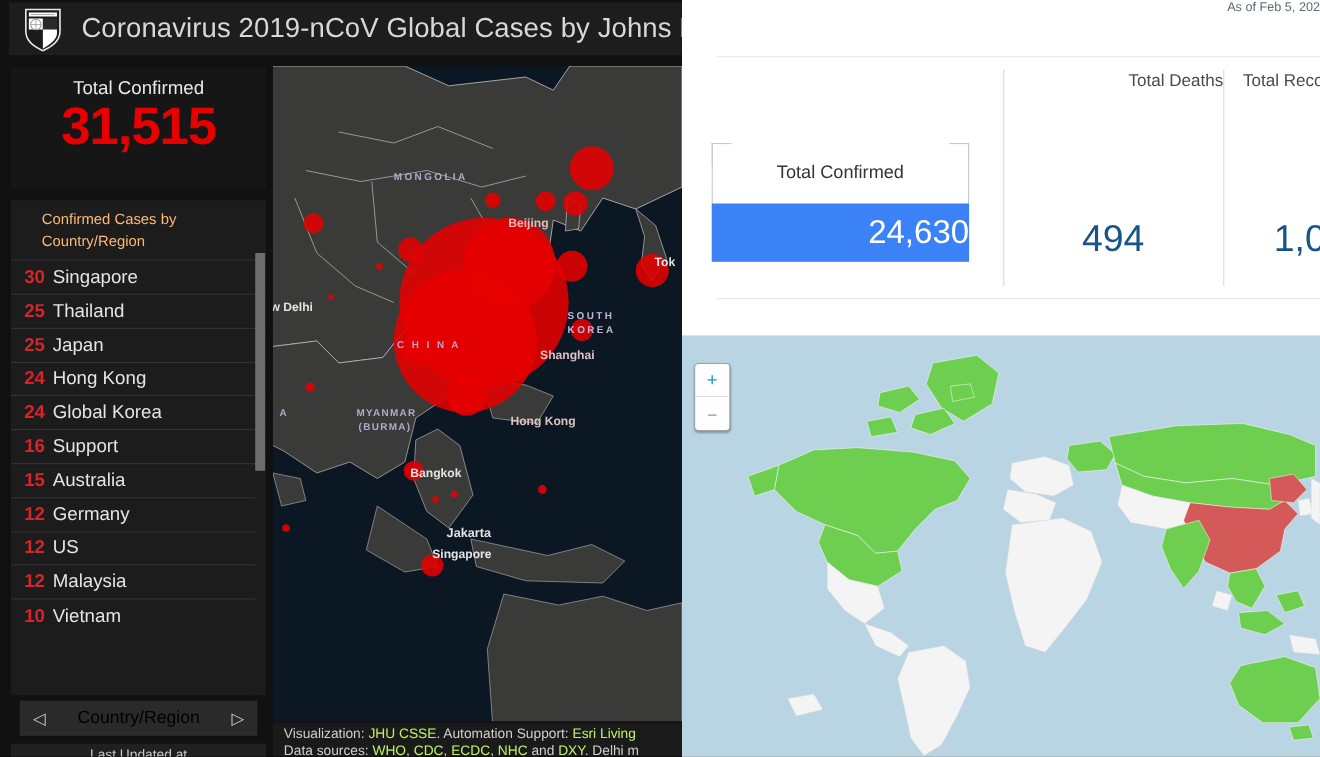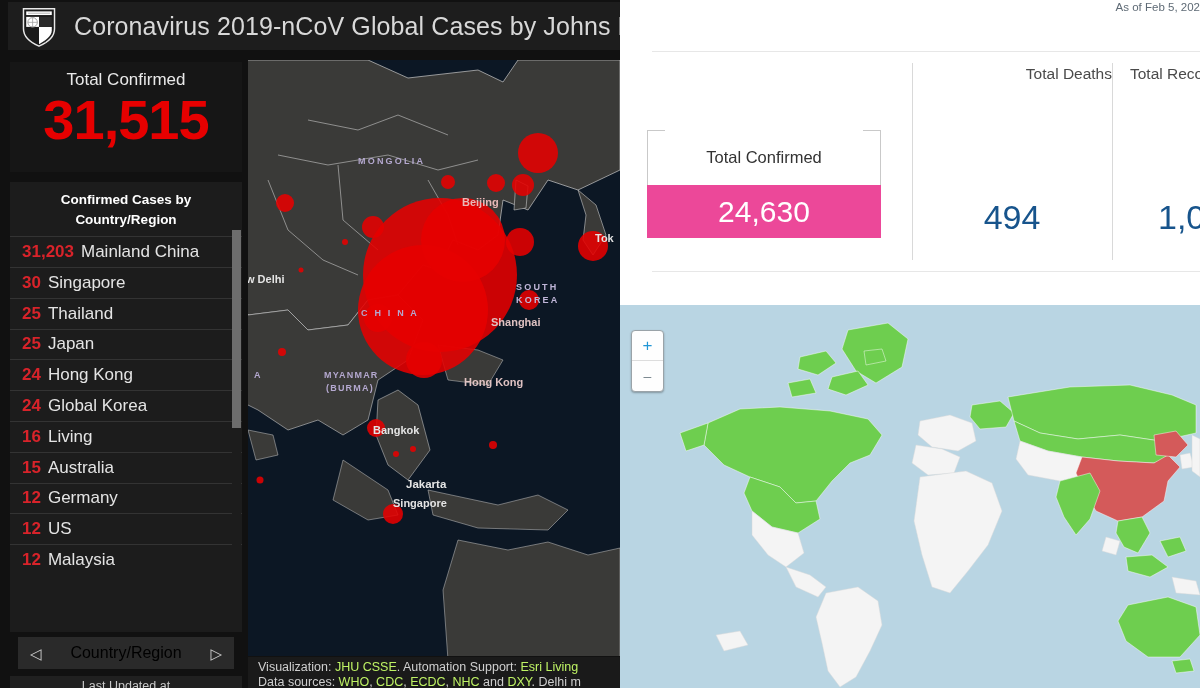--- a/index.html
+++ b/index.html
@@ -31,31 +31,31 @@
 
   
   #total-confirmed-card {
     position: absolute; left: 10px; top: 62px; width: 232px; height: 110px;
     background: #161616;
     display: flex; flex-direction: column; align-items: center;
     justify-content: flex-start; padding-top: 8px;
   }
   #total-confirmed-label { color: #e9e9e9; font-size: 17px; font-weight: 400; }
   #total-confirmed-value {
-    color: #e60000; font-size: 56px; font-weight: 700; line-height: 1.0;
+    color: #e60000; font-size: 48px; font-weight: 700; line-height: 1.0;
     margin-top: 2px; letter-spacing: -1px;
   }
 
   
   #country-panel {
     position: absolute; left: 10px; top: 182px; width: 232px; height: 450px;
     background: #1c1c1c; overflow: hidden;
   }
   #country-panel-title {
-    color: #ffffff; font-size: 13.5px; font-weight: 700; text-align: center;
+    color: #fdba74; font-size: 13.5px; font-weight: 400; 
     line-height: 1.45; padding: 8px 28px 7px 28px;
   }
   #country-list { position: relative; }
   .country-row {
     display: flex; align-items: center; height: 30.8px;
     border-top: 1px solid #333; padding-left: 12px;
     font-size: 17px; color: #e4e4e4; white-space: nowrap;
   }
   .country-count { color: #d8232a; font-weight: 700; margin-right: 7px; }
   .country-name { font-weight: 400; }
@@ -139,21 +139,21 @@
     position: absolute; left: 647px; top: 0px; width: 234px; height: 118px;
   }
   .tc-corner { position: absolute; background: #c9c9c9; }
   #tc-head {
     position: absolute; left: 0; top: 0; width: 234px; height: 55px;
     display: flex; align-items: center; justify-content: center;
     font-size: 16.5px; color: #333;
   }
   #tc-fill {
     position: absolute; left: 0; top: 55px; width: 234px; height: 53px;
-    background: #ec4899; display: flex; align-items: center; justify-content: center;
+    background: #3b82f6; display: flex; align-items: center; justify-content: flex-end;
   }
   #tc-fill span { color: #fff; font-size: 30px; }
 
   
   #light-map {
     position: absolute; left: 0px; top: 305px; width: 580px; height: 383px;
     background: #b9d5e3; overflow: hidden;
   }
   #light-map svg { display: block; }
   .lm-green { fill: #6ece4f; stroke: #ffffff; stroke-width: .45; }
@@ -198,24 +198,20 @@
 
     <div id="total-confirmed-card">
       <div id="total-confirmed-label">Total Confirmed</div>
       <div id="total-confirmed-value">31,515</div>
     </div>
 
     <div id="country-panel">
       <div id="country-panel-title">Confirmed Cases by Country/Region</div>
       <div id="country-list">
           <div class="country-row">
-            <span class="country-count">31,203</span>
-            <span class="country-name">Mainland China</span>
-          </div>
-          <div class="country-row">
             <span class="country-count">30</span>
             <span class="country-name">Singapore</span>
           </div>
           <div class="country-row">
             <span class="country-count">25</span>
             <span class="country-name">Thailand</span>
           </div>
           <div class="country-row">
             <span class="country-count">25</span>
             <span class="country-name">Japan</span>
@@ -223,37 +219,41 @@
           <div class="country-row">
             <span class="country-count">24</span>
             <span class="country-name">Hong Kong</span>
           </div>
           <div class="country-row">
             <span class="country-count">24</span>
             <span class="country-name">Global Korea</span>
           </div>
           <div class="country-row">
             <span class="country-count">16</span>
-            <span class="country-name">Living</span>
+            <span class="country-name">Support</span>
           </div>
           <div class="country-row">
             <span class="country-count">15</span>
             <span class="country-name">Australia</span>
           </div>
           <div class="country-row">
             <span class="country-count">12</span>
             <span class="country-name">Germany</span>
           </div>
           <div class="country-row">
             <span class="country-count">12</span>
             <span class="country-name">US</span>
           </div>
           <div class="country-row">
             <span class="country-count">12</span>
             <span class="country-name">Malaysia</span>
+          </div>
+          <div class="country-row">
+            <span class="country-count">10</span>
+            <span class="country-name">Vietnam</span>
           </div>
         </div>
       <div id="country-scroll-track"></div>
       <div id="country-scroll-thumb"></div>
     </div>
 
     <div id="country-selector">
       <span class="arrow-btn">◁</span>
       <span>Country/Region</span>
       <span class="arrow-btn">▷</span>

